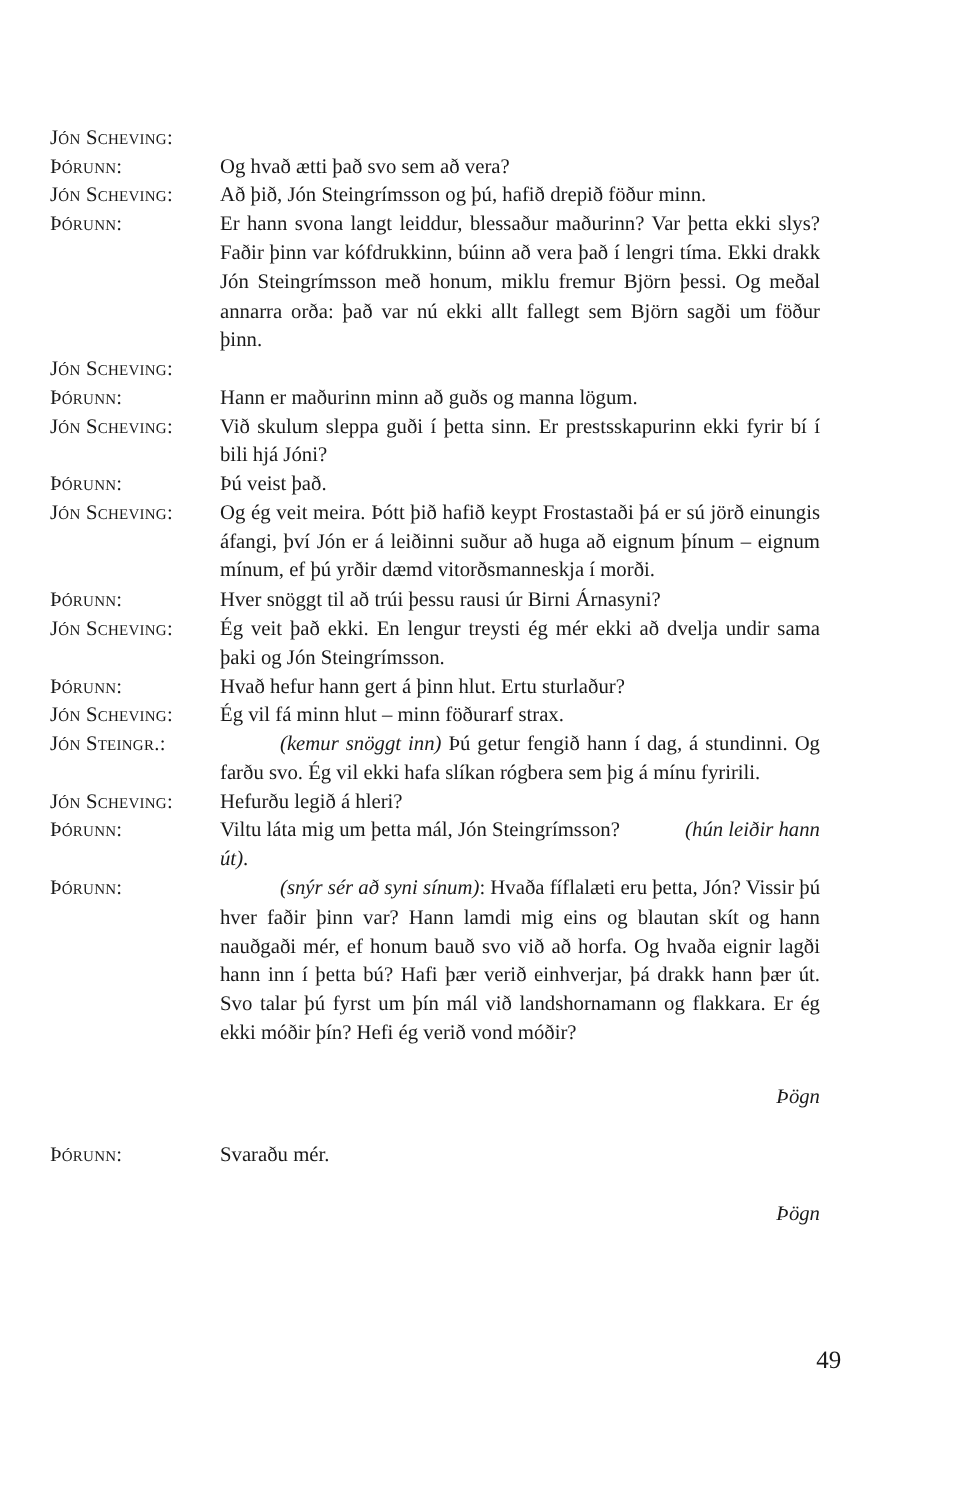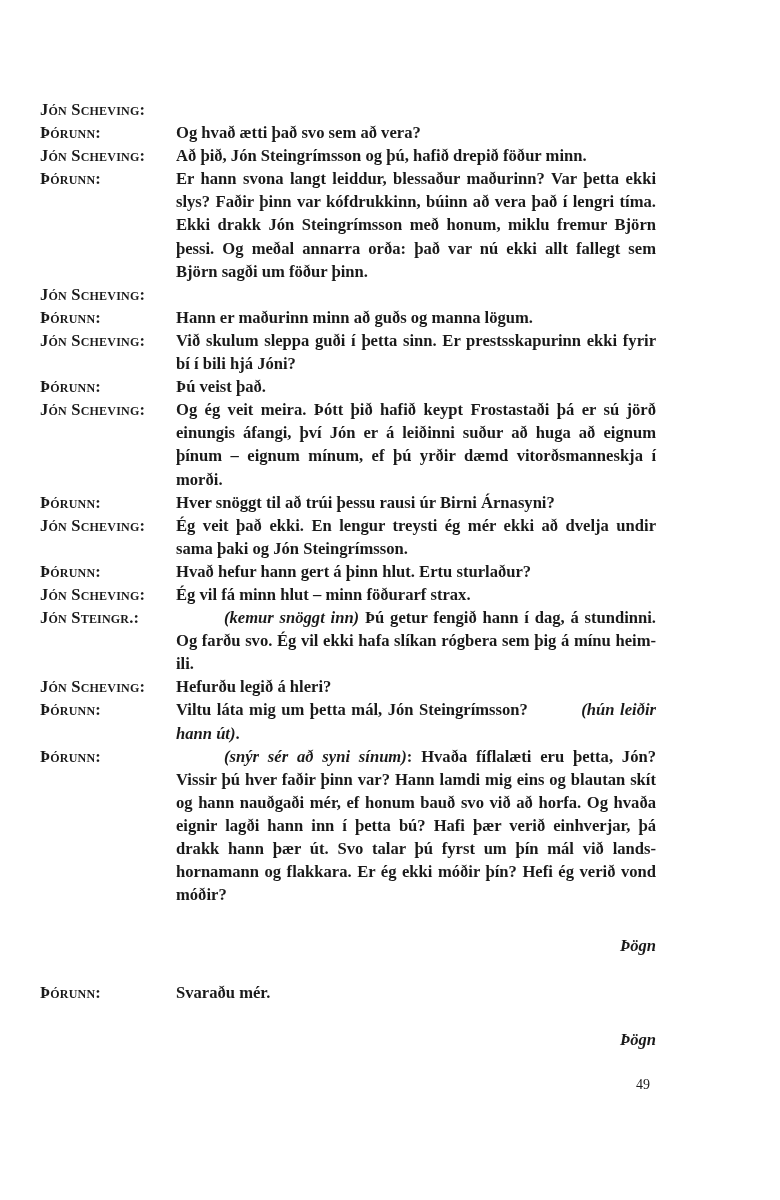--- a/index.html
+++ b/index.html
@@ -1,27 +1,27 @@
 <!DOCTYPE html>
 <html><head>
 <meta charset="utf-8">
 <style>
   html, body { margin: 0; padding: 0; background: #ffffff; }
   body { width: 780px; height: 1200px; position: relative; overflow: hidden;
          font-family: "Liberation Serif", "DejaVu Serif", serif; color: #1a1a1a; }
-  .page { position: absolute; left: 40px; top: 98px; width: 616px; font-weight: bold; }
+  .page { position: absolute; left: 40px; top: 98px; width: 616px; }
   .row { display: flex; font-size: 16.6px; line-height: 23.1px; }
   .speaker { width: 136px; flex: 0 0 136px; font-variant: small-caps; letter-spacing: 0.2px; }
   .speech { flex: 1; text-align: justify; hyphens: manual; }
   .speech i { font-style: italic; margin-left: 48px; }
   .direction { font-size: 16.6px; font-style: italic; text-align: right;
                padding-left: 284px; line-height: 23px; }
   .gap1 { height: 28px; }
   .gap2 { height: 24px; }
-  .pagenum { position: absolute; left: 636px; top: 1077px; font-size: 14px; }
+  .pagenum { position: absolute; left: 653px; top: 1077px; font-size: 20px; }
 </style>
 </head>
 <body>
 
 <div class="page">
   <div id="dialogue">
       <div class="row">
         <div class="speaker">Jón Scheving:</div>
       </div>
       <div class="row">
@@ -66,21 +66,21 @@
       <div class="row">
         <div class="speaker">Þórunn:</div>
         <div class="speech"><span>Hvað hefur hann gert á þinn hlut. Ertu sturlaður?</span></div>
       </div>
       <div class="row">
         <div class="speaker">Jón Scheving:</div>
         <div class="speech"><span>Ég vil fá minn hlut – minn föðurarf strax.</span></div>
       </div>
       <div class="row">
         <div class="speaker">Jón Steingr.:</div>
-        <div class="speech"><i>(kemur snöggt inn)</i><span> Þú getur fengið hann í dag, á stundinni. Og farðu svo. Ég vil ekki hafa slíkan rógbera sem þig á mínu heim­ili.</span></div>
+        <div class="speech"><i>(kemur snöggt inn)</i><span> Þú getur fengið hann í dag, á stundinni. Og farðu svo. Ég vil ekki hafa slíkan rógbera sem þig á mínu fyrir­ili.</span></div>
       </div>
       <div class="row">
         <div class="speaker">Jón Scheving:</div>
         <div class="speech"><span>Hefurðu legið á hleri?</span></div>
       </div>
       <div class="row">
         <div class="speaker">Þórunn:</div>
         <div class="speech"><span>Viltu láta mig um þetta mál, Jón Steingrímsson? </span><i>(hún leiðir hann út)</i><span>.</span></div>
       </div>
       <div class="row">

